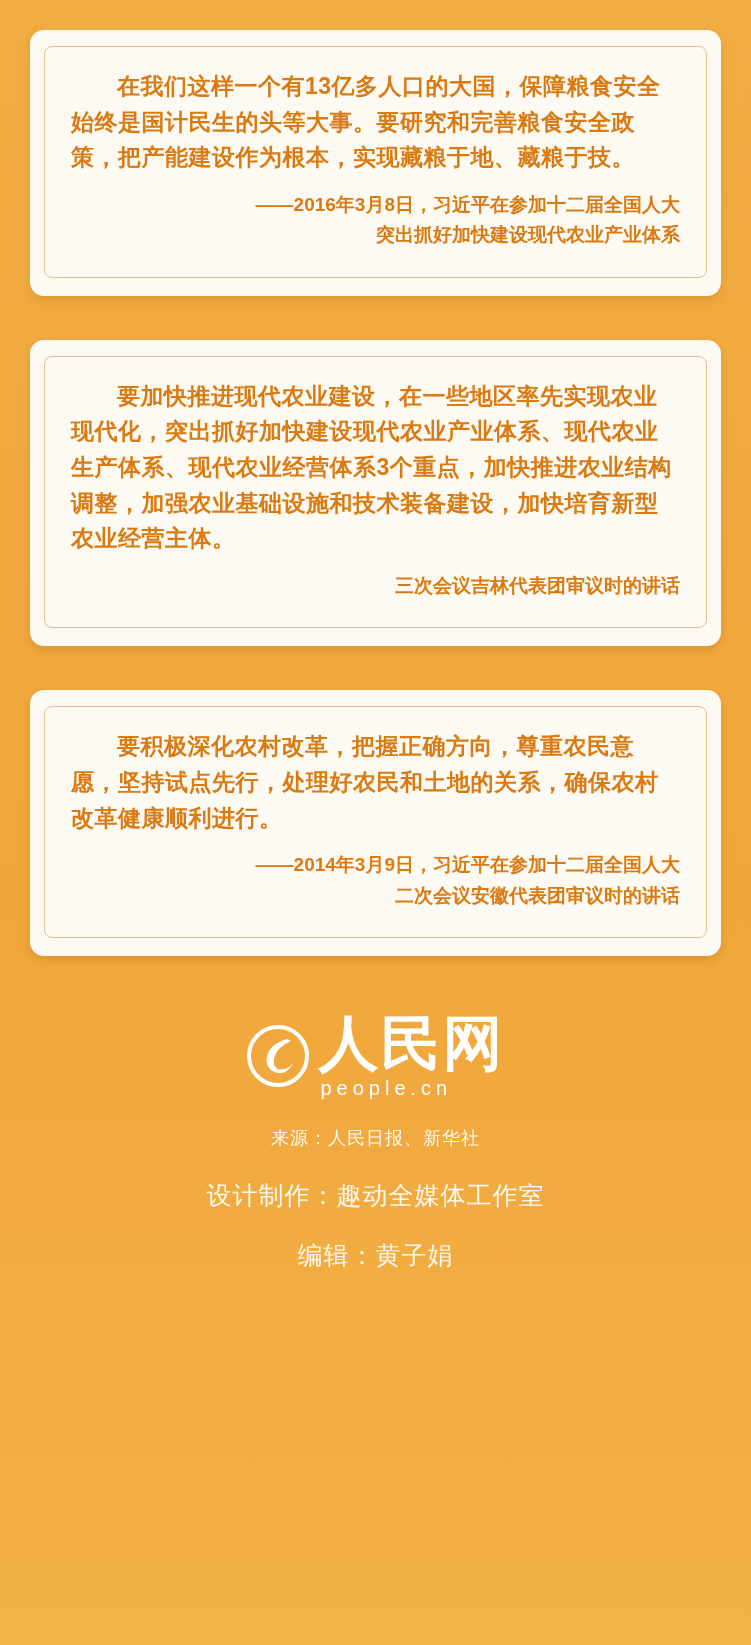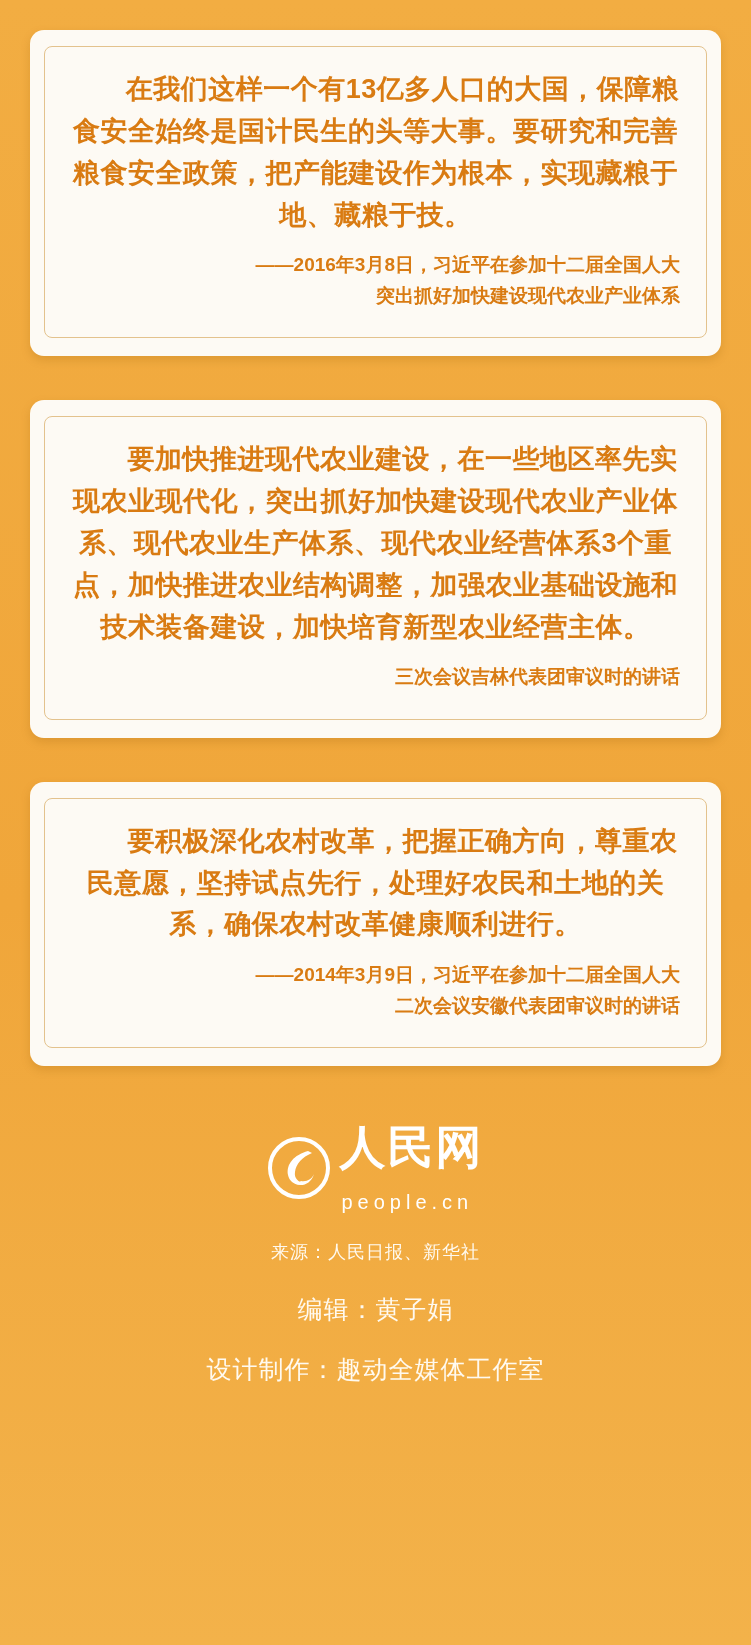--- a/index.html
+++ b/index.html
@@ -32,27 +32,26 @@
     position: relative;
   }
   .card-inner {
     border: 1px solid #e3c28d;
     border-radius: 8px;
     box-sizing: border-box;
     padding: 22px 26px 26px 26px;
   }
   .quote-text {
     color: #d97b12;
-    font-size: 27px;
+    font-size: 23px;
     line-height: 1.55;
     text-indent: 2em;
     letter-spacing: 0.5px;
     font-weight: 600;
     margin: 0;
-    text-align: center;
   }
   .attribution {
     margin-top: 14px;
     color: #d97b12;
     font-size: 19px;
     line-height: 1.6;
     text-align: right;
     font-weight: 600;
   }
   .attr-line {
@@ -77,29 +76,29 @@
     flex: none;
   }
   .logo-text-wrap {
     display: flex;
     flex-direction: column;
     align-items: flex-start;
     line-height: 1;
   }
   .logo-cn {
     color: #ffffff;
-    font-size: 46px;
+    font-size: 60px;
     font-weight: 700;
     letter-spacing: 2px;
   }
   .logo-en {
     color: #ffffff;
     font-size: 20px;
     letter-spacing: 5px;
-    margin-top: 22px;
+    margin-top: 4px;
     margin-left: 2px;
     text-align: center;
   }
   .credit {
     color: #fffaf0;
     font-size: 18px;
     line-height: 1.2;
     margin-top: 30px;
     letter-spacing: 1px;
   }
@@ -149,17 +148,17 @@
           <path d="M40 14 C26 18, 18 27, 20 38 C21.5 46, 30 50, 37 46 C30 45.5, 26 41, 27 35 C28 27, 34 20, 44 16 Z" fill="#ffffff"></path>
           <path d="M33 44 C39 45, 44 42, 46 37 C43 47, 34 50, 28 47 Z" fill="#ffffff"></path>
         </svg>
       </span>
       <span class="logo-text-wrap">
         <span class="logo-cn">人民网</span>
         <span class="logo-en">people.cn</span>
       </span>
     </div>
     <div class="credit">来源：人民日报、新华社</div>
+    <div class="credit small">设计制作：趣动全媒体工作室</div>
     <div class="credit small">编辑：黄子娟</div>
-    <div class="credit small">设计制作：趣动全媒体工作室</div>
   </div>
 
 </div>
 
 </body></html>

